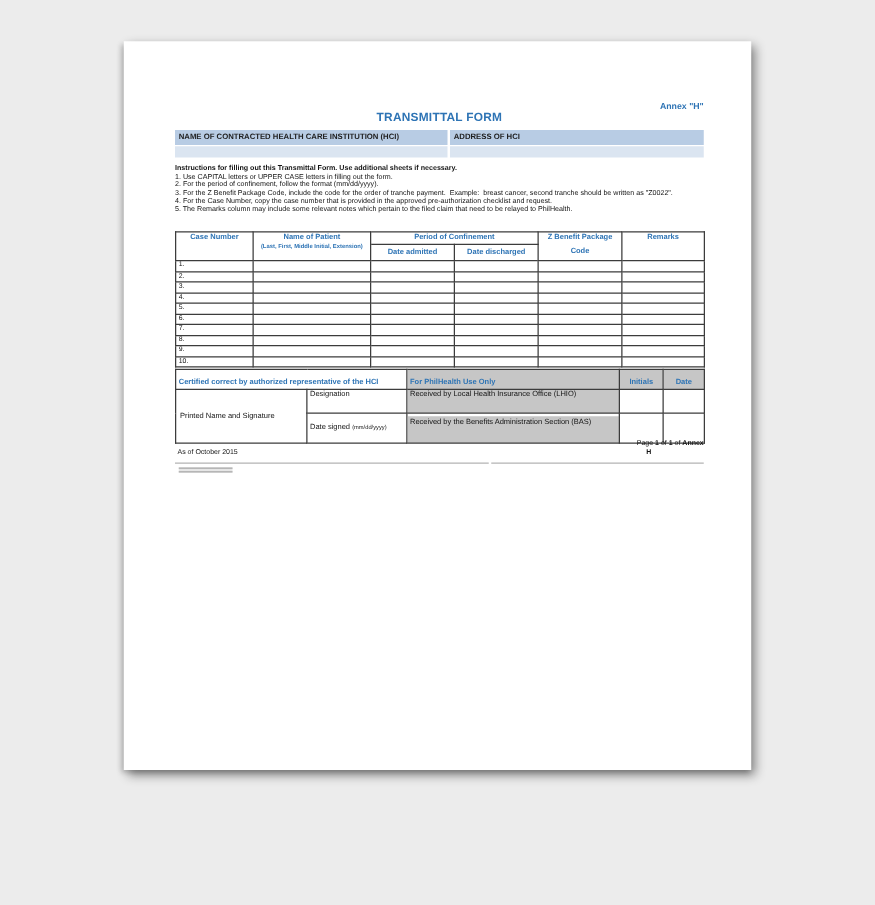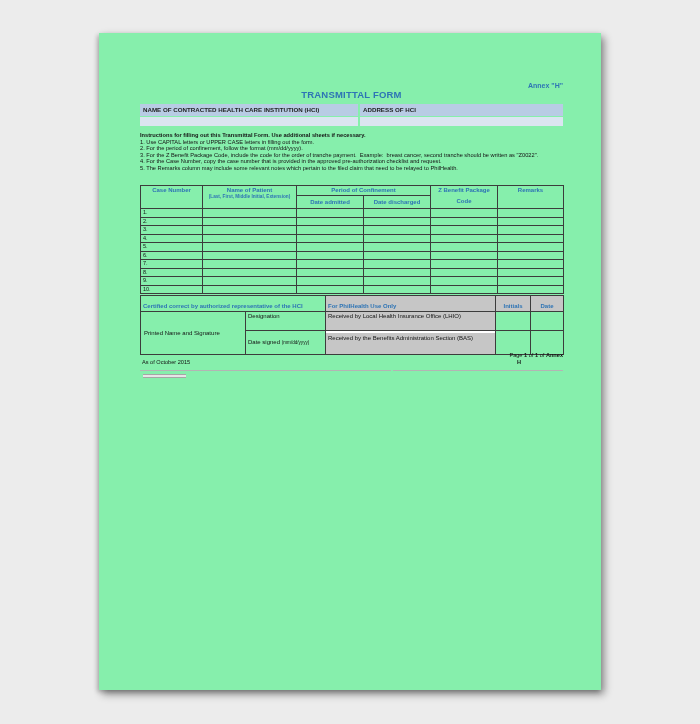--- a/index.html
+++ b/index.html
@@ -3,22 +3,22 @@
 <meta charset="utf-8">
 <style>
   html,body{margin:0;padding:0;}
   body{
     width:700px;height:724px;position:relative;overflow:hidden;
     background:#ececec;
     font-family:"Liberation Sans","DejaVu Sans",sans-serif;
     -webkit-font-smoothing:antialiased;
   }
   .page{
-    position:absolute;left:99px;top:33px;width:502px;height:657px;
-    background:#86efac;
+    position:absolute;left:99px;top:33px;width:502px;height:583px;
+    background:#ffffff;
     box-shadow:-2px 2px 4px rgba(0,0,0,0.18), 3px 4px 8px rgba(0,0,0,0.45);
   }
   .annex{
     position:absolute;top:49px;right:38px;
     font-size:7px;font-weight:bold;color:var(--accent-blue,#2e74b5);
   }
   .title{
     position:absolute;top:56px;left:41px;width:423px;text-align:center;
     font-size:9.5px;font-weight:bold;color:var(--accent-blue,#2e74b5);
     letter-spacing:.2px;

